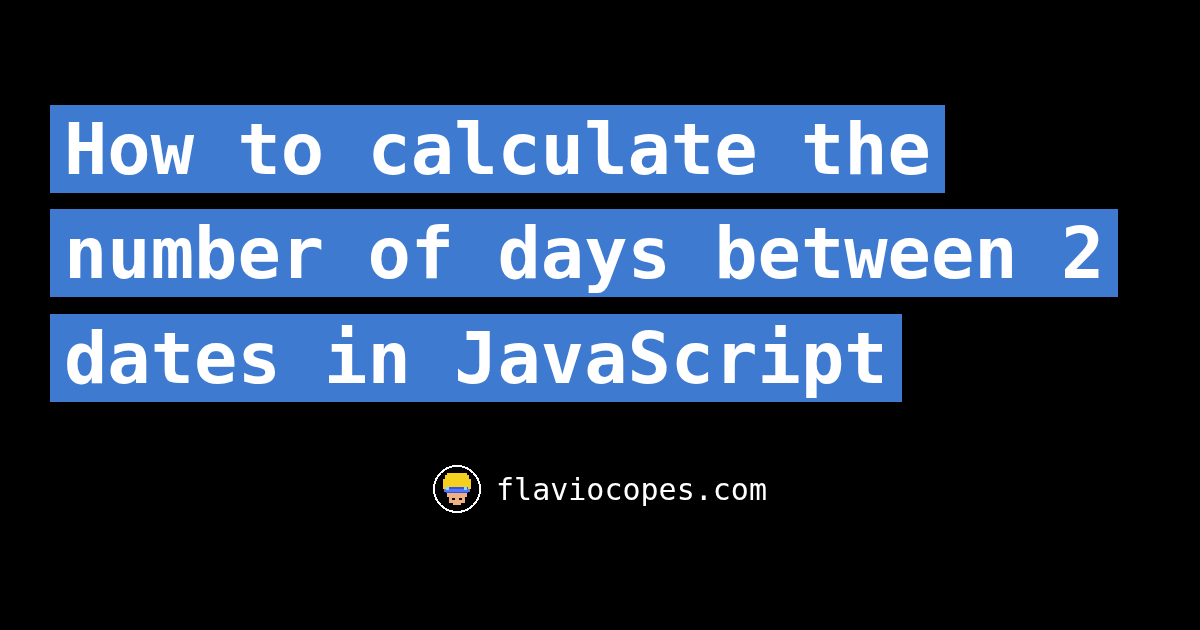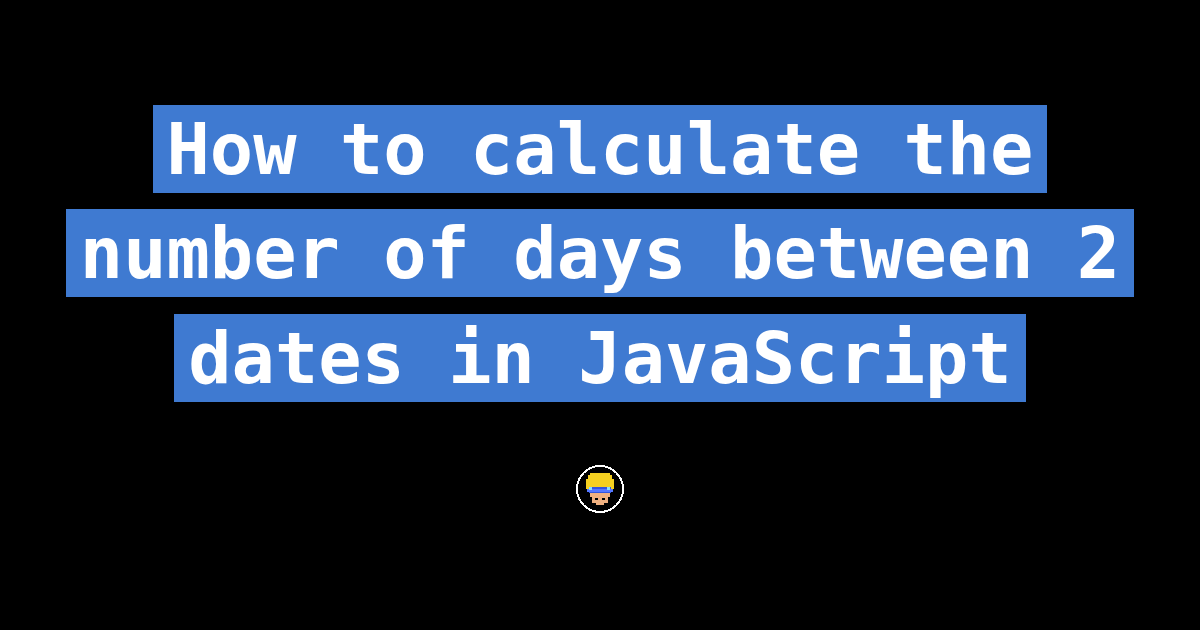--- a/index.html
+++ b/index.html
@@ -12,21 +12,21 @@
       height: 630px;
       background: #000000;
       display: flex;
       flex-direction: column;
       align-items: center;
       justify-content: center;
       font-family: "Menlo", "Consolas", "DejaVu Sans Mono", monospace;
       overflow: hidden;
     }
     .title-wrap {
-      text-align: center;
+      text-align: left;
       max-width: 1100px;
       margin-top: -20px;
     }
     .title-line {
       display: inline;
       background: #3f7ad1;
       color: #ffffff;
       font-weight: 700;
       font-size: 72px;
       line-height: 1.45;
@@ -70,13 +70,14 @@
       <rect x="11" y="24" width="26" height="3" fill="#5577ff"></rect>
       <rect x="13" y="22" width="3" height="3" fill="#88ddff"></rect>
       <rect x="31" y="22" width="3" height="3" fill="#88ddff"></rect>
       <rect x="16" y="30" width="16" height="8" fill="#f0b080"></rect>
       <rect x="14" y="28" width="20" height="4" fill="#f0b080"></rect>
       <rect x="20" y="36" width="8" height="4" fill="#f0b080"></rect>
       <rect x="19" y="33" width="3" height="2" fill="#000"></rect>
       <rect x="26" y="33" width="3" height="2" fill="#000"></rect>
     </svg>
   </div>
+  <span class="domain">flaviocopes.com</span>
 </div>
 
 </body></html>

